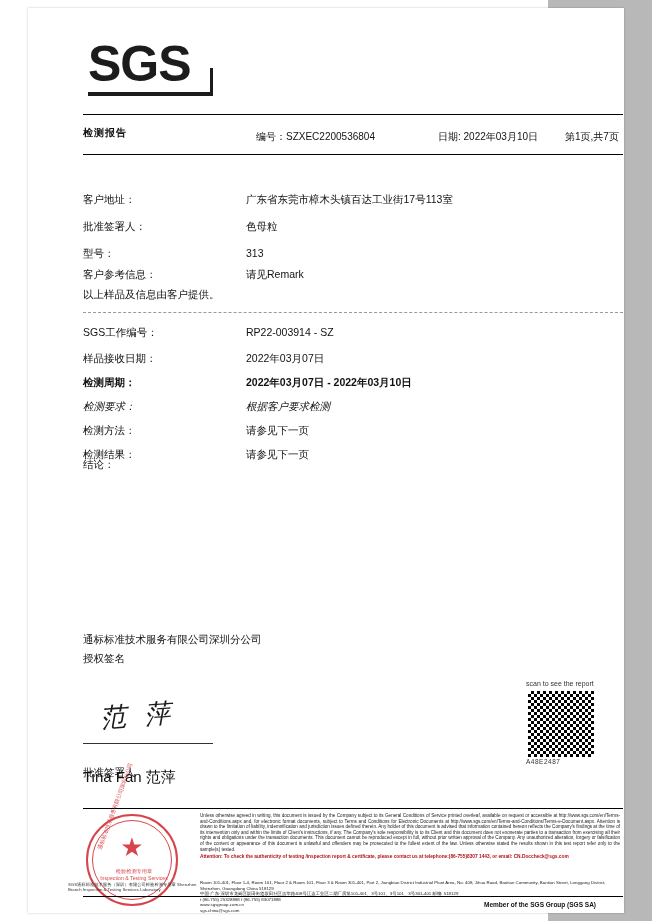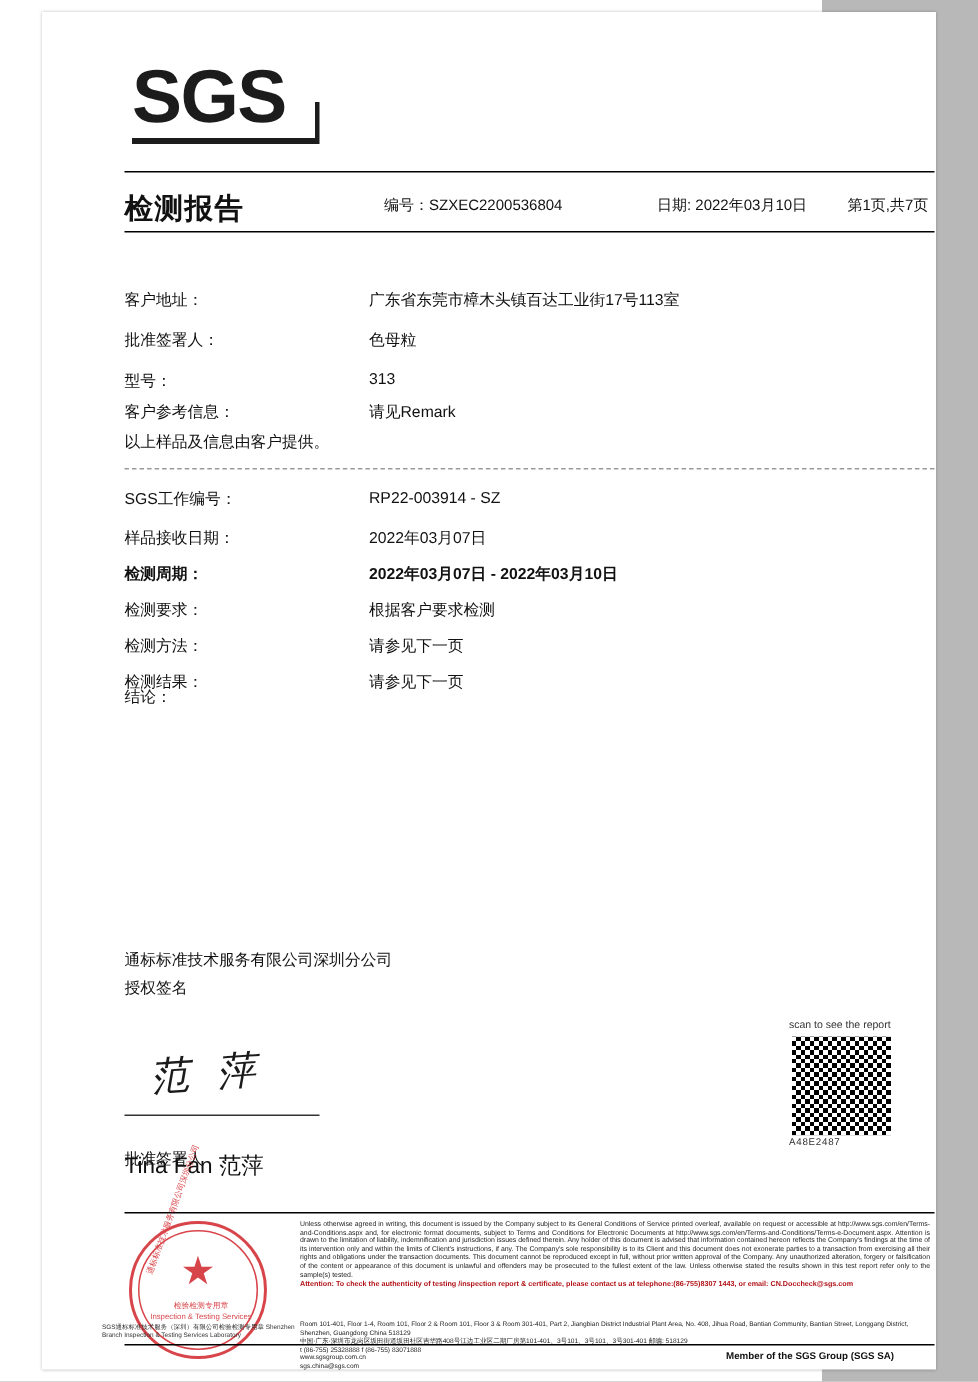--- a/index.html
+++ b/index.html
@@ -80,21 +80,21 @@
     position: absolute;
     left: 55px;
     top: 118px;
     width: 540px;
     height: 22px;
   }
   .doc-title {
     position: absolute;
     left: 0;
     top: 0;
-    font-size: 19px;
+    font-size: 10px;
     font-weight: bold;
     color: #111;
     letter-spacing: 1px;
   }
   .hdr-no {
     position: absolute;
     left: 173px;
     top: 4px;
     font-size: 10px;
     color: #111;
@@ -420,21 +420,21 @@
       <span class="val">RP22-003914 - SZ</span>
     </div>
     <div class="field indent" style="top:344px;">
       <span class="lbl">样品接收日期：</span>
       <span class="val">2022年03月07日</span>
     </div>
     <div class="field indent" style="top:368px;font-weight:bold;">
       <span class="lbl">检测周期：</span>
       <span class="val">2022年03月07日 - 2022年03月10日</span>
     </div>
-    <div class="field indent" style="top:392px;">
+    <div class="field indent" style="top:392px;font-style:italic;">
       <span class="lbl">检测要求：</span>
       <span class="val">根据客户要求检测</span>
     </div>
     <div class="field indent" style="top:416px;">
       <span class="lbl">检测方法：</span>
       <span class="val">请参见下一页</span>
     </div>
     <div class="field indent" style="top:440px;">
       <span class="lbl">检测结果：</span>
       <span class="val">请参见下一页</span>

